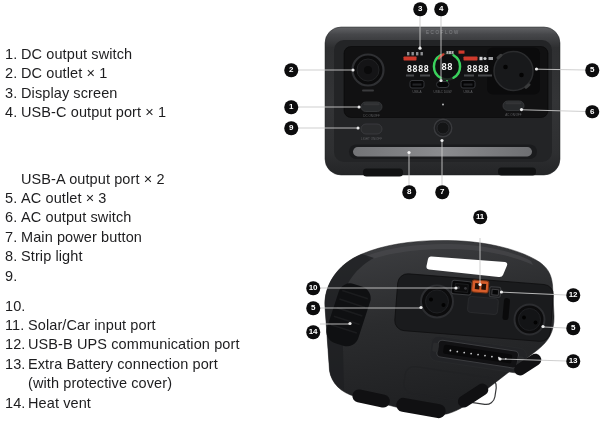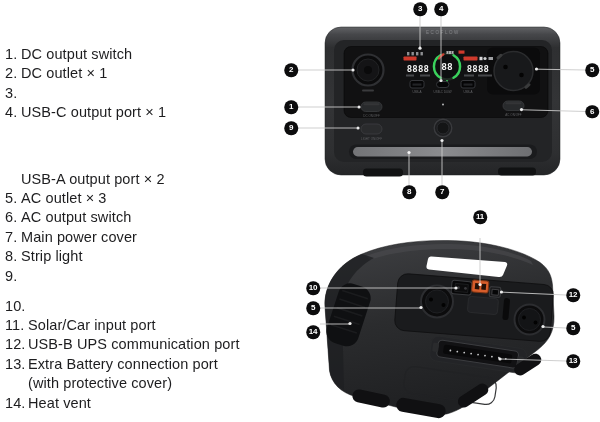--- a/index.html
+++ b/index.html
@@ -38,39 +38,40 @@
     <div class="row d1">
         <span class="num">1.</span>
         <span class="txt">DC output switch</span>
       </div>
     <div class="row d1">
         <span class="num">2.</span>
         <span class="txt">DC outlet × 1</span>
       </div>
     <div class="row d1">
         <span class="num">3.</span>
+        <span class="txt">Display screen</span>
       </div>
     <div class="row d1">
         <span class="num">4.</span>
         <span class="txt">USB-C output port × 1</span>
       </div>
     <div class="row cont1">
         <span class="txt">USB-A output port × 2</span>
       </div>
     <div class="row d1">
         <span class="num">5.</span>
         <span class="txt">AC outlet × 3</span>
       </div>
     <div class="row d1">
         <span class="num">6.</span>
         <span class="txt">AC output switch</span>
       </div>
     <div class="row d1">
         <span class="num">7.</span>
-        <span class="txt">Main power cover</span>
+        <span class="txt">Main power button</span>
       </div>
     <div class="row d1">
         <span class="num">8.</span>
         <span class="txt">Strip light</span>
       </div>
     <div class="row d1">
         <span class="num">9.</span>
       </div>
     <div class="row d2 group-gap">
         <span class="num">10.</span>

